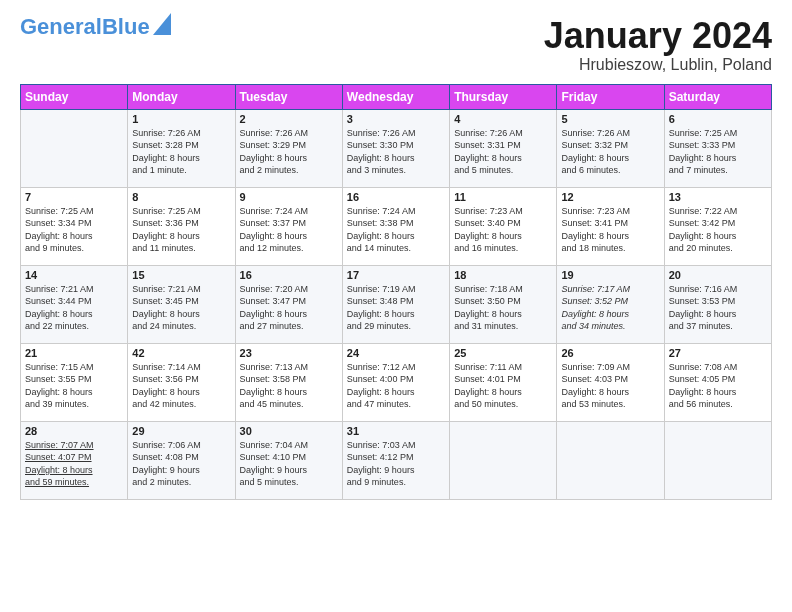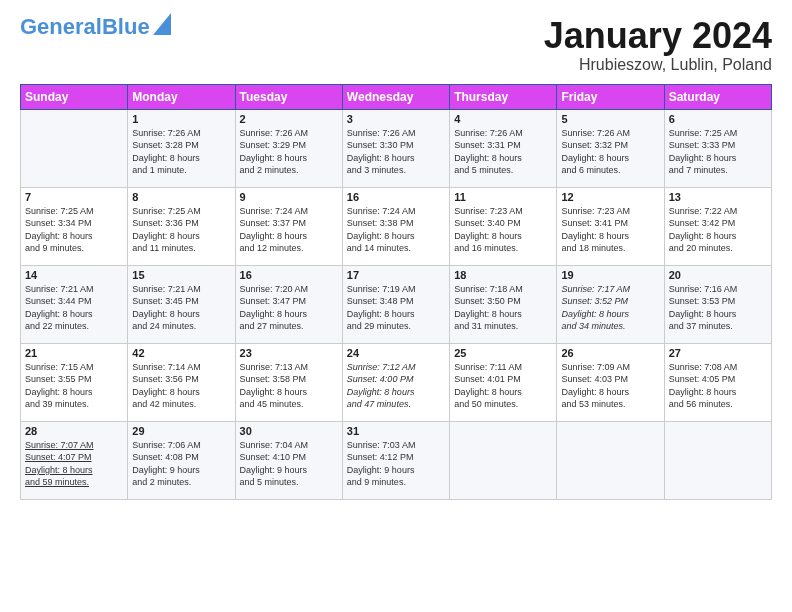--- a/index.html
+++ b/index.html
@@ -299,21 +299,21 @@
           </td>
           <td>
             <span class="day-number">23</span>
             <div class="cell-content" style="white-space: pre-line;">Sunrise: 7:13 AM
 Sunset: 3:58 PM
 Daylight: 8 hours
 and 45 minutes.</div>
           </td>
           <td>
             <span class="day-number">24</span>
-            <div class="cell-content" style="white-space: pre-line; font-style: italic;">Sunrise: 7:12 AM
+            <div class="cell-content" style="white-space: pre-line;">Sunrise: 7:12 AM
 Sunset: 4:00 PM
 Daylight: 8 hours
 and 47 minutes.</div>
           </td>
           <td>
             <span class="day-number">25</span>
             <div class="cell-content" style="white-space: pre-line;">Sunrise: 7:11 AM
 Sunset: 4:01 PM
 Daylight: 8 hours
 and 50 minutes.</div>

